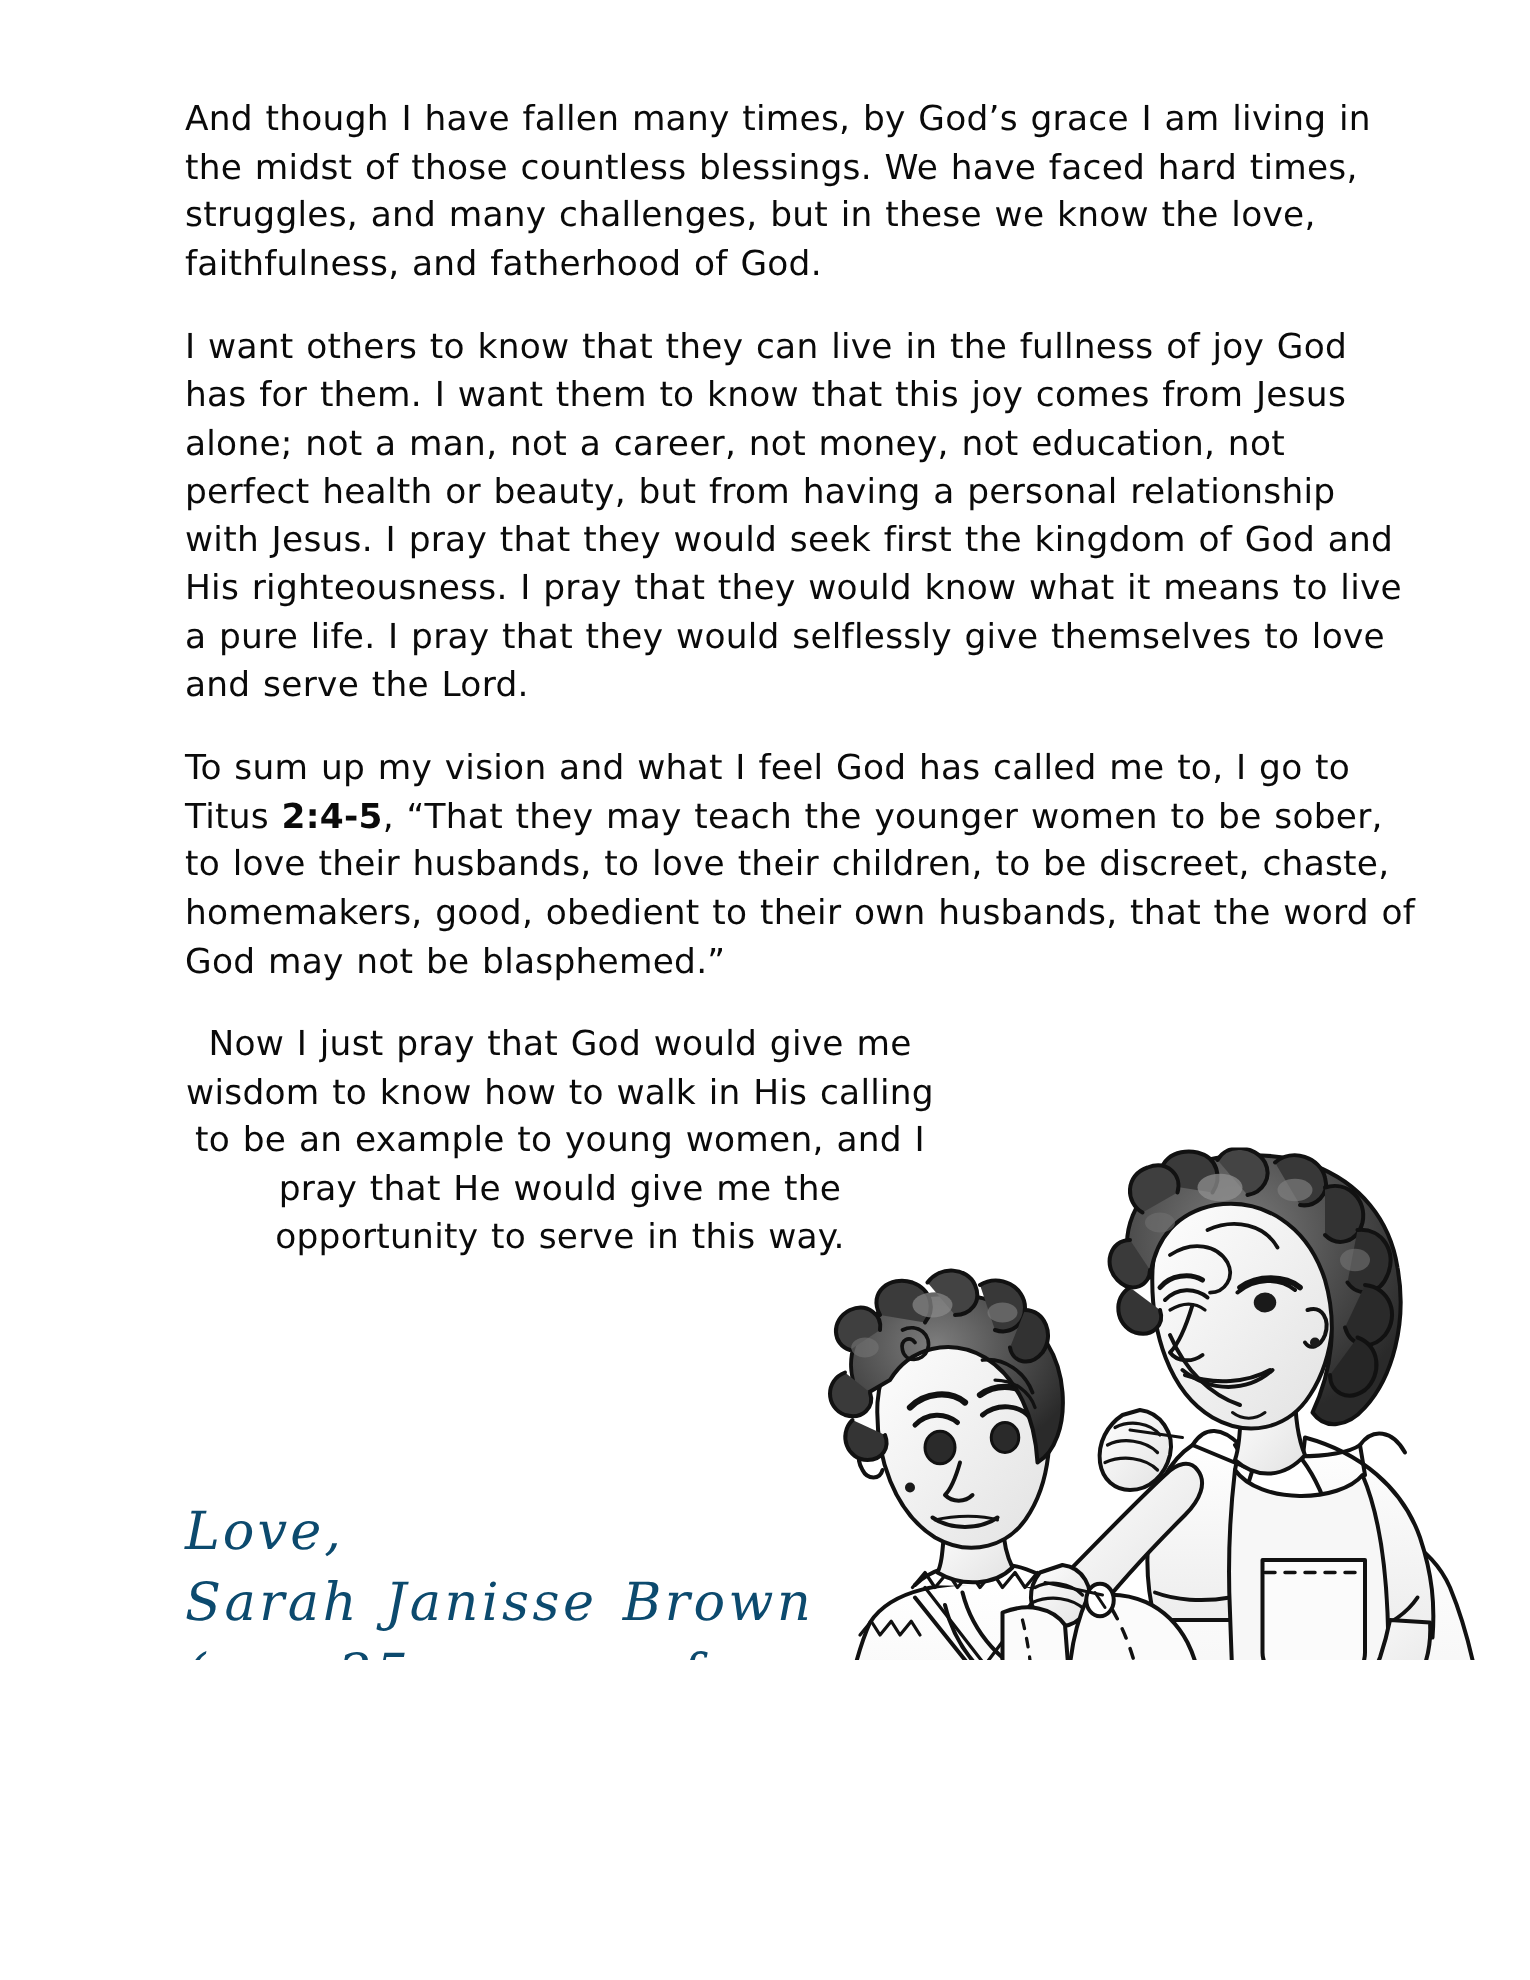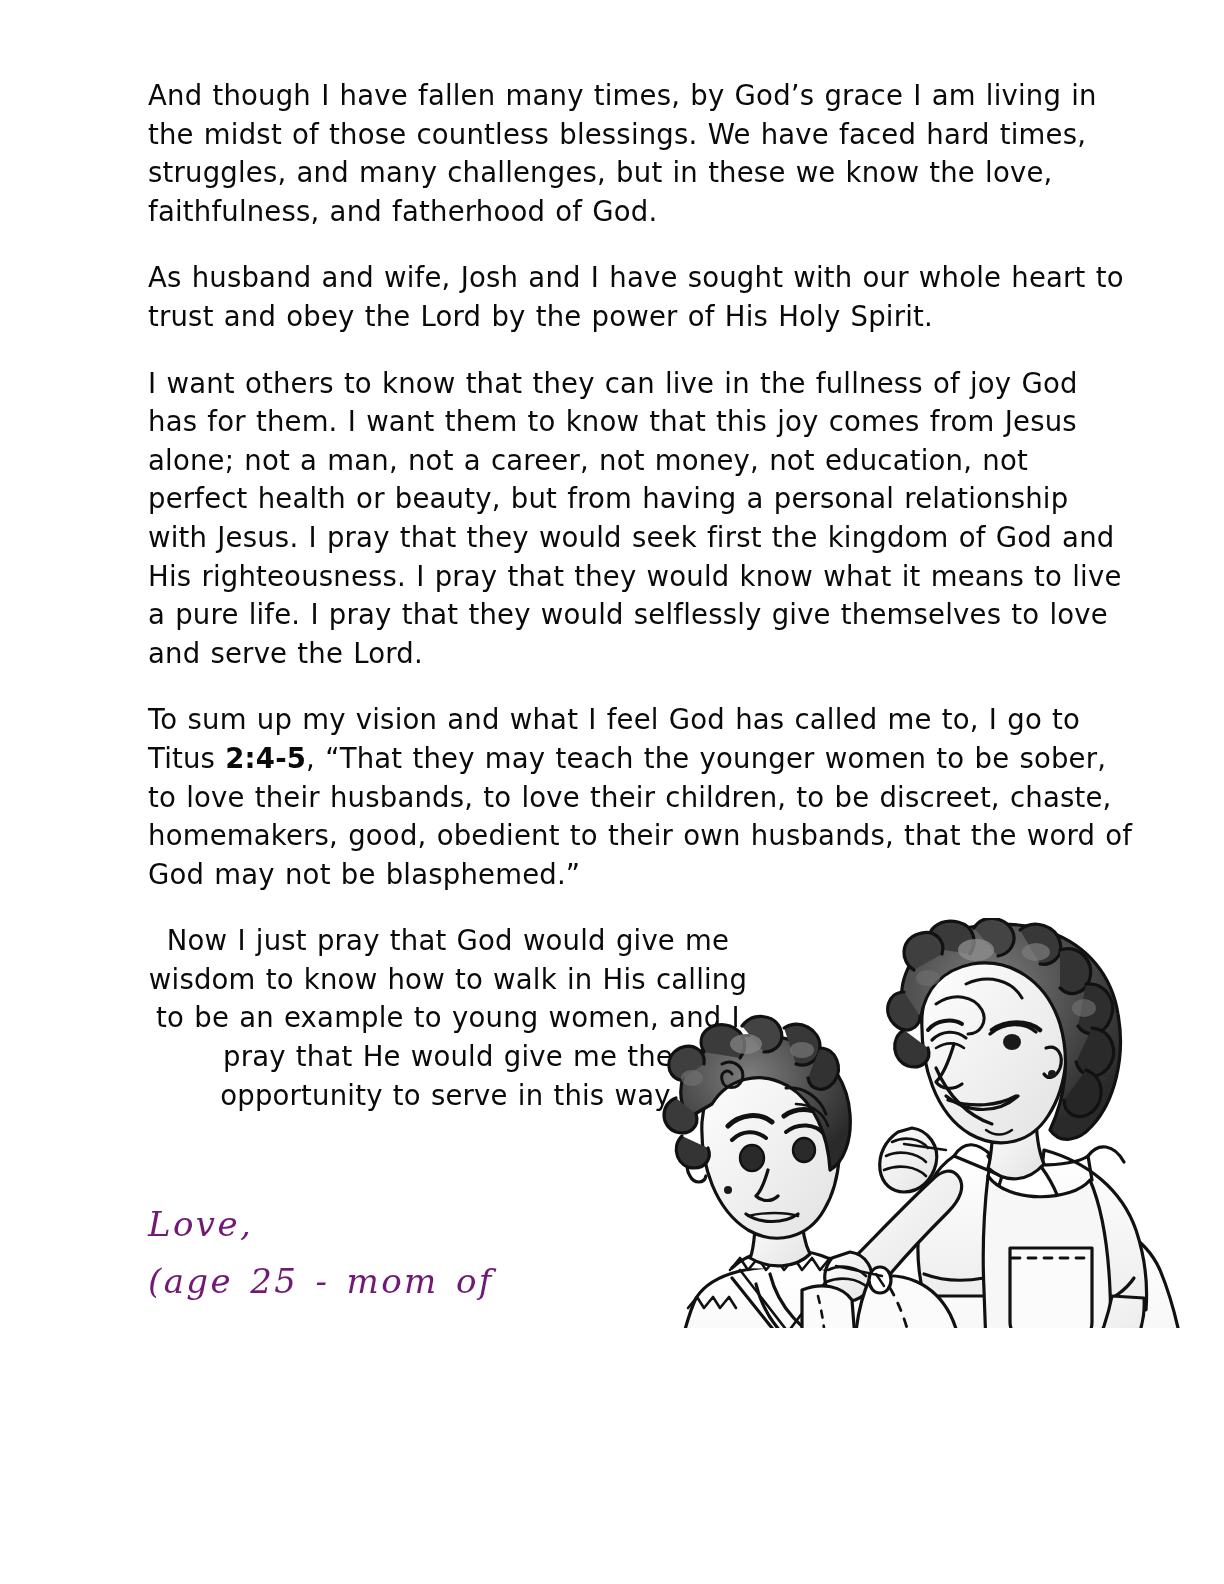--- a/index.html
+++ b/index.html
@@ -44,26 +44,26 @@
 
   
   .signature {
     position: absolute;
     left: 148px;
     top: 1196px;
     width: 560px;
   }
   .sig-line {
     font-family: "DejaVu Serif", serif;
-    font-size: 34px;
+    font-size: 42px;
     line-height: 57px;
     letter-spacing: 2.4px;
     word-spacing: 4px;
     font-style: italic;
-    color: #701a75;
+    color: #0c4a6e;
     white-space: nowrap;
   }
   .sig-line.sig-name { letter-spacing: 2.8px; }
 
   
   .illustration {
     position: absolute;
     left: 636px;
     top: 918px;
     width: 560px;
@@ -73,32 +73,32 @@
 </style>
 </head>
 <body>
 
 <div class="page">
 
   <div class="text-column">
 
     <p class="para">And though I have fallen many times, by God’s grace I am living in the midst of those countless blessings. We have faced hard times, struggles, and many challenges, but in these we know the love, faithfulness, and fatherhood of God.</p>
 
-    <p class="para">As husband and wife, Josh and I have sought with our whole heart to trust and obey the Lord by the power of His Holy Spirit.</p>
 
     <p class="para">I want others to know that they can live in the fullness of joy God has for them. I want them to know that this joy comes from Jesus alone; not a man, not a career, not money, not education, not perfect health or beauty, but from having a personal relationship with Jesus. I pray that they would seek first the kingdom of God and His righteousness. I pray that they would know what it means to live a pure life. I pray that they would selflessly give themselves to love and serve the Lord.</p>
 
     <p class="para"><span>To sum up my vision and what I feel God has called me to, I go to Titus </span><b class="strong">2:4-5</b><span>, “That they may teach the younger women to be sober, to love their husbands, to love their children, to be discreet, chaste, homemakers, good, obedient to their own husbands, that the word of God may not be blasphemed.”</span></p>
 
     <p class="para para-narrow">Now I just pray that God would give me wisdom to know how to walk in His calling to be an example to young women, and I pray that He would give me the opportunity to serve in this way.</p>
 
   </div>
 
   <div class="signature">
     <div class="sig-line">Love,</div>
+    <div class="sig-line sig-name">Sarah Janisse Brown</div>
     <div class="sig-line">(age 25 - mom of</div>
   </div>
 
   <div class="illustration">
     <svg viewBox="0 0 560 580" xmlns="http://www.w3.org/2000/svg">
       <defs>
         <radialGradient id="hairHi" cx="40%" cy="30%" r="70%">
           <stop offset="0%" stop-color="#7d7d7d"></stop>
           <stop offset="55%" stop-color="#4e4e4e"></stop>
           <stop offset="100%" stop-color="#2a2a2a"></stop>

